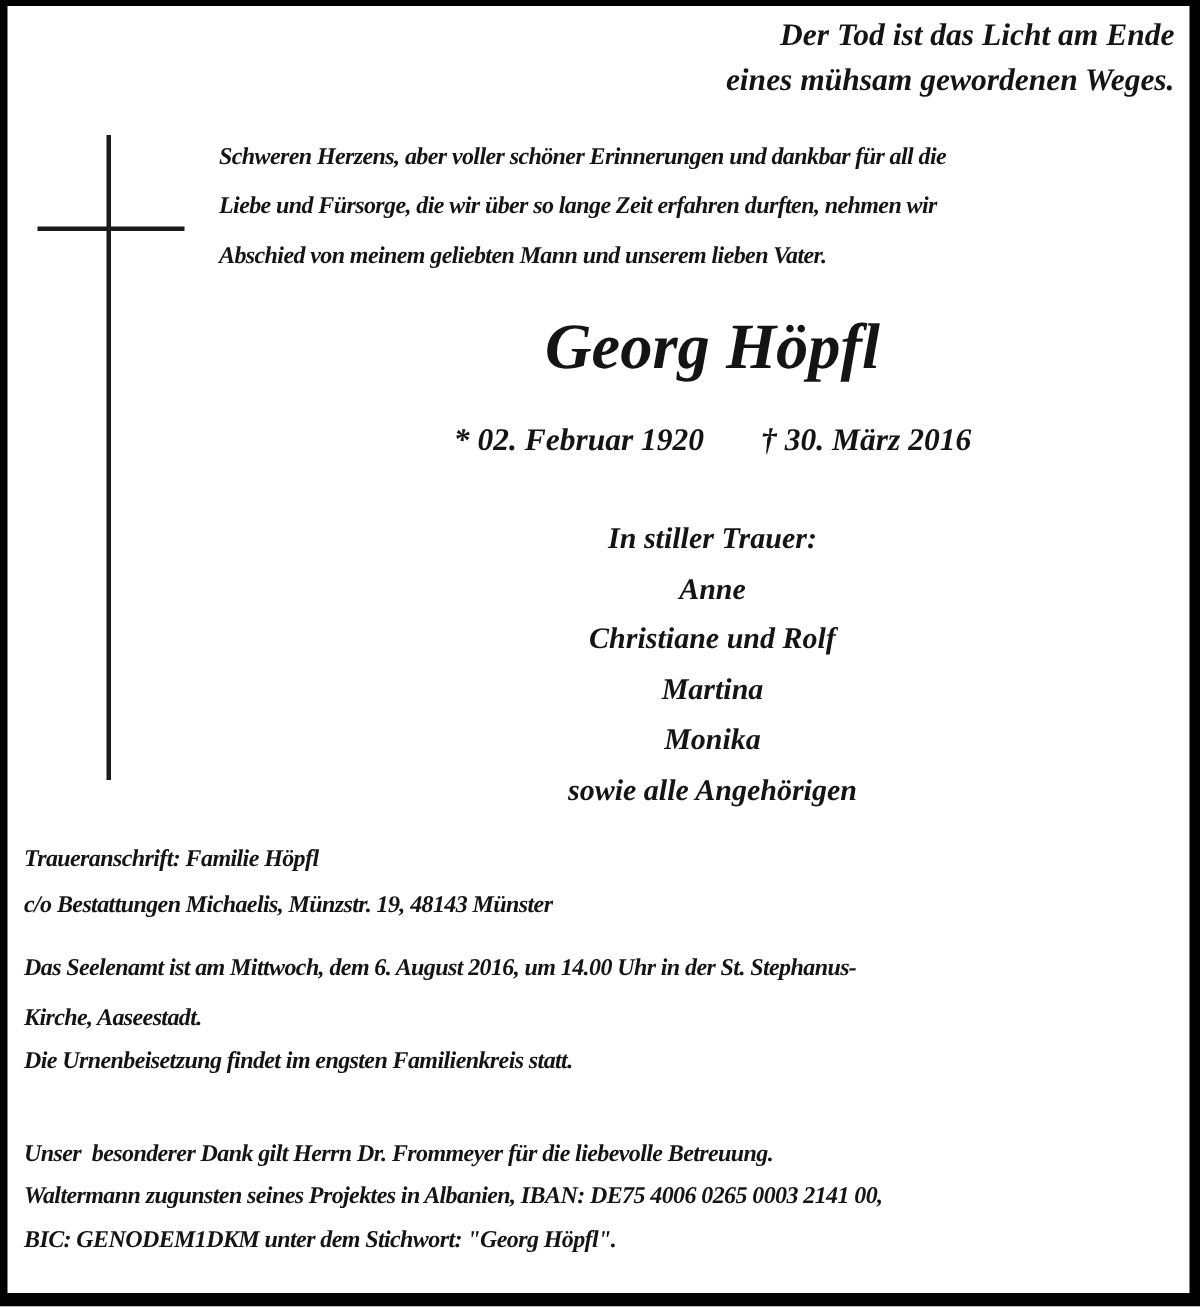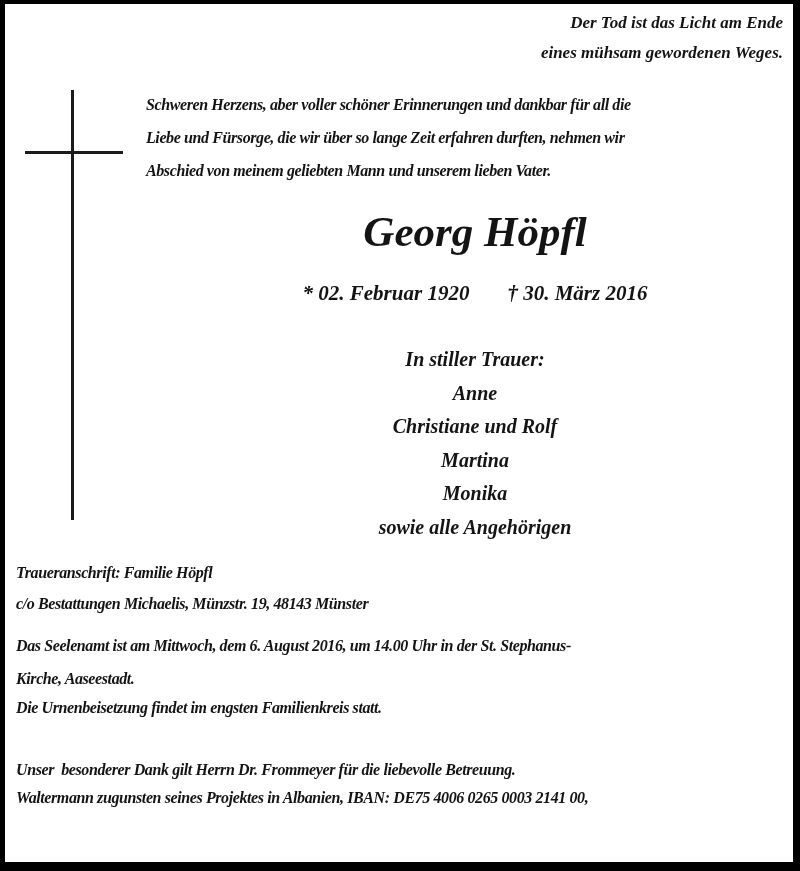--- a/index.html
+++ b/index.html
@@ -22,21 +22,21 @@
     color: #141414;
   }
   .line { white-space: pre; }
 
   
   .epigraph {
     position: absolute;
     top: 4px;
     right: 10px;
     text-align: right;
-    font-size: 17px;
+    font-size: 21px;
     line-height: 30px;
     font-weight: 600;
   }
 
   
   .cross { position: absolute; top: 0; left: 0; }
   .cross-v {
     position: absolute;
     left: 66px;
     top: 86px;
@@ -162,15 +162,16 @@
   <div class="block burial">
     <div class="line">Die Urnenbeisetzung findet im engsten Familienkreis statt.</div>
   </div>
 
   <div class="block thanks">
     <div class="line">Unser  besonderer Dank gilt Herrn Dr. Frommeyer für die liebevolle Betreuung.</div>
   </div>
 
   <div class="block donation">
     <div class="line">Waltermann zugunsten seines Projektes in Albanien, IBAN: DE75 4006 0265 0003 2141 00,</div>
+    <div class="line">BIC: GENODEM1DKM unter dem Stichwort: "Georg Höpfl".</div>
   </div>
 
 </div>
 
 </body></html>

